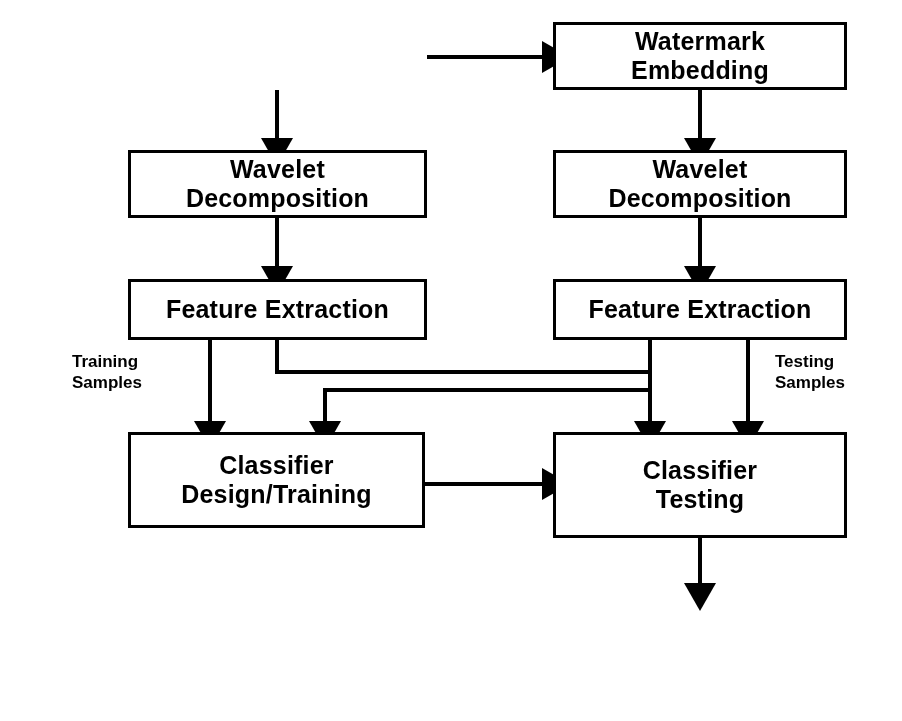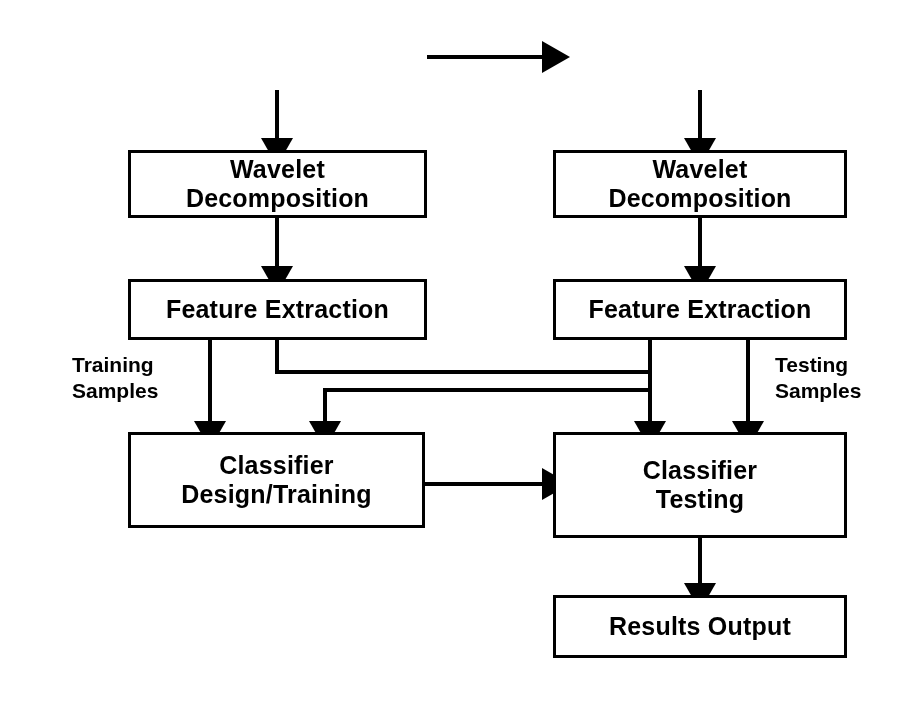--- a/index.html
+++ b/index.html
@@ -43,21 +43,21 @@
   .node-label {
     display: block;
     white-space: pre-line;
     padding: 0 6px;
   }
   .edge-label {
     position: absolute;
     color: #000000;
     font-family: "Liberation Sans", sans-serif;
     font-weight: bold;
-    font-size: 21px;
+    font-size: 17px;
     line-height: 1.22;
     white-space: pre-line;
     text-align: center;
   }
   .edge-label.left-lbl { text-align: left; }
   .edge-label.right-lbl { text-align: left; }
 </style>
 </head>
 <body>
 
@@ -87,20 +87,24 @@
     <path d="M650,340 L650,390 L325,390 L325,425" stroke="#000000" stroke-width="4" fill="none" marker-end="url(#arrowhead)"></path>
 
     <path d="M748,340 L748,425" stroke="#000000" stroke-width="4" fill="none" marker-end="url(#arrowhead)"></path>
 
     <path d="M425,484 L546,484" stroke="#000000" stroke-width="4" fill="none" marker-end="url(#arrowhead)"></path>
 
     <path d="M700,538 L700,587" stroke="#000000" stroke-width="4" fill="none" marker-end="url(#arrowhead)"></path>
   </svg>
 
 
+  <div class="node-box" style="left:553px; top:22px; width:294px; height:68px;">
+    <span class="node-label">Watermark
+Embedding</span>
+  </div>
 
   <div class="node-box" style="left:128px; top:150px; width:299px; height:68px;">
     <span class="node-label">Wavelet
 Decomposition</span>
   </div>
 
   <div class="node-box" style="left:553px; top:150px; width:294px; height:68px;">
     <span class="node-label">Wavelet
 Decomposition</span>
   </div>
@@ -116,23 +120,20 @@
   <div class="node-box" style="left:128px; top:432px; width:297px; height:96px;">
     <span class="node-label">Classifier
 Design/Training</span>
   </div>
 
   <div class="node-box" style="left:553px; top:432px; width:294px; height:106px;">
     <span class="node-label">Classifier
 Testing</span>
   </div>
 
-  <div class="node-box" style="left:553px; top:595px; width:294px; height:63px;">
-    <span class="node-label">Results Output</span>
-  </div>
 
   <div class="edge-label left-lbl" style="left:72px; top:352px;">Training
 Samples</div>
 
   <div class="edge-label right-lbl" style="left:775px; top:352px;">Testing
 Samples</div>
 
 </div>
 
 </body></html>

